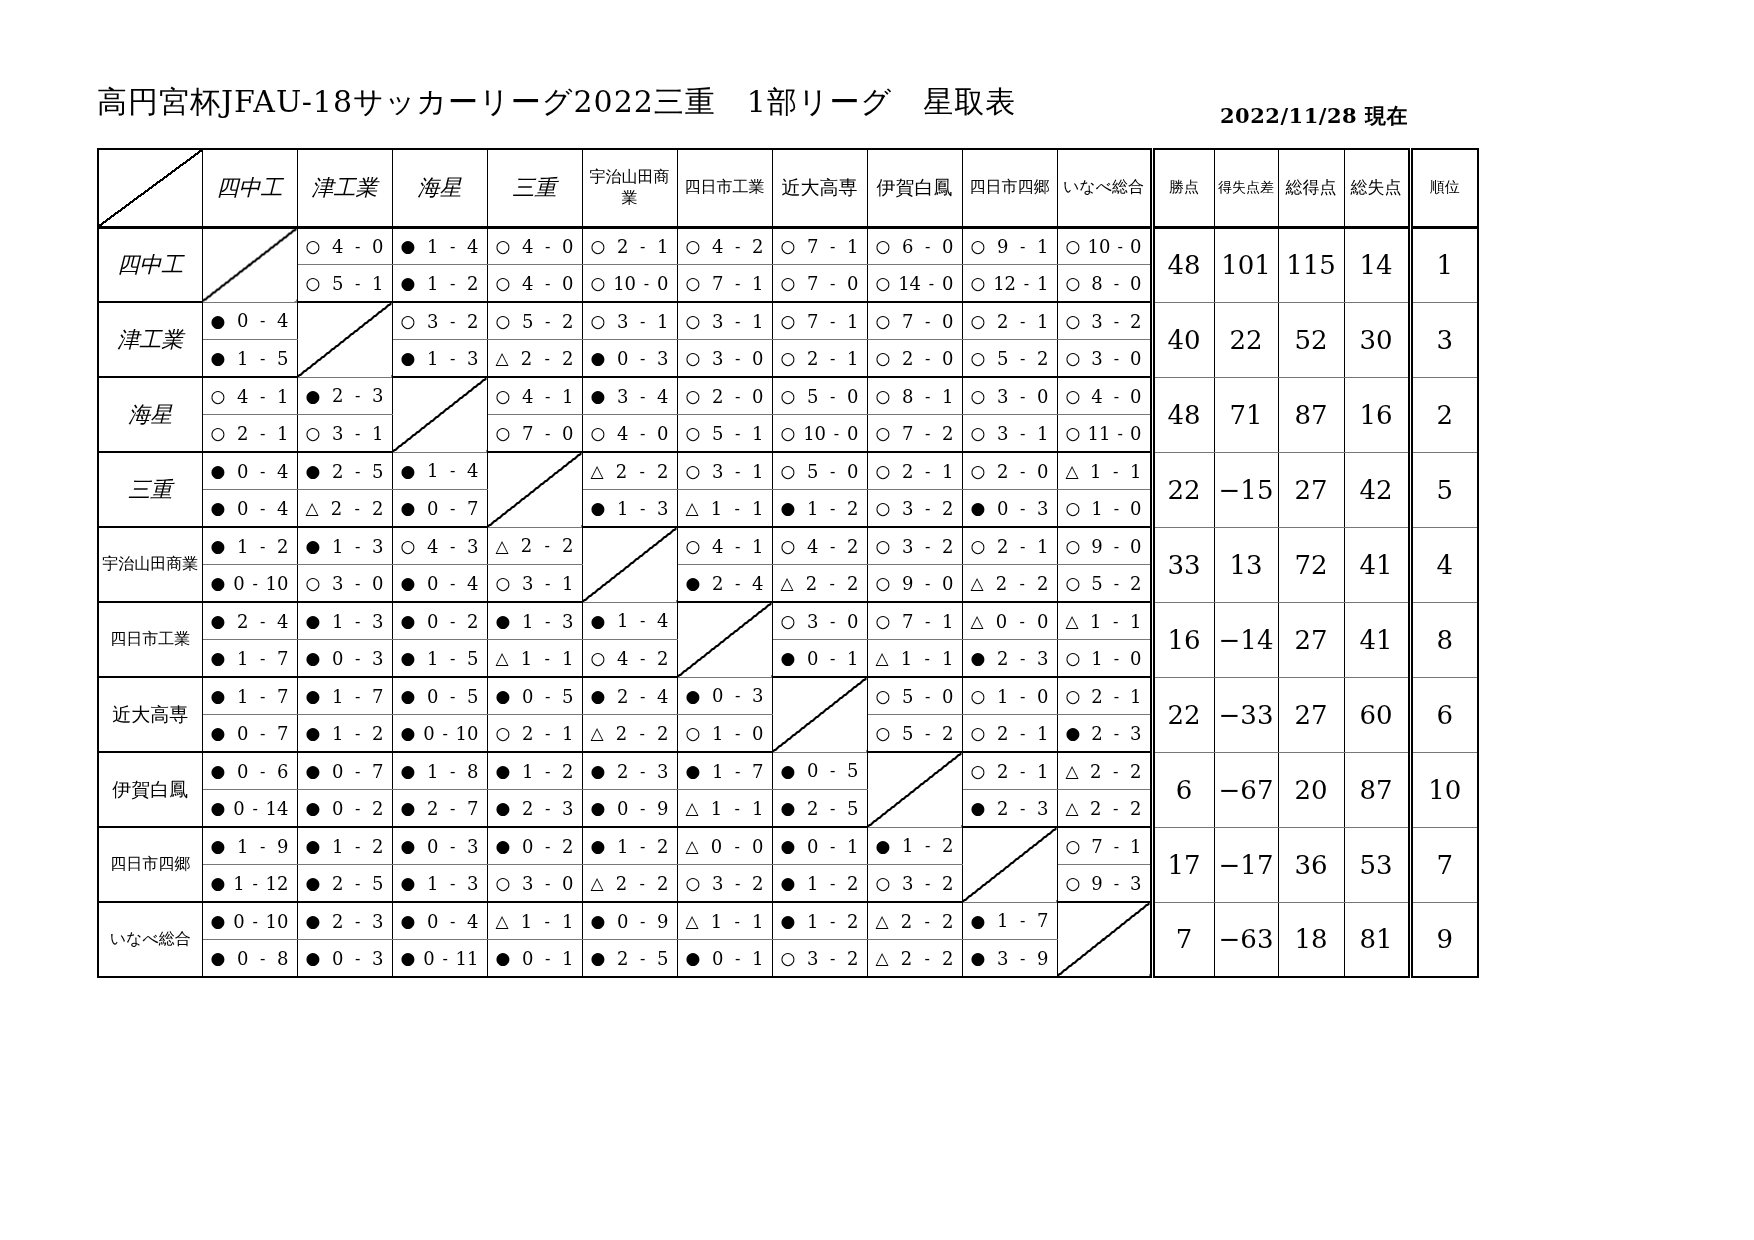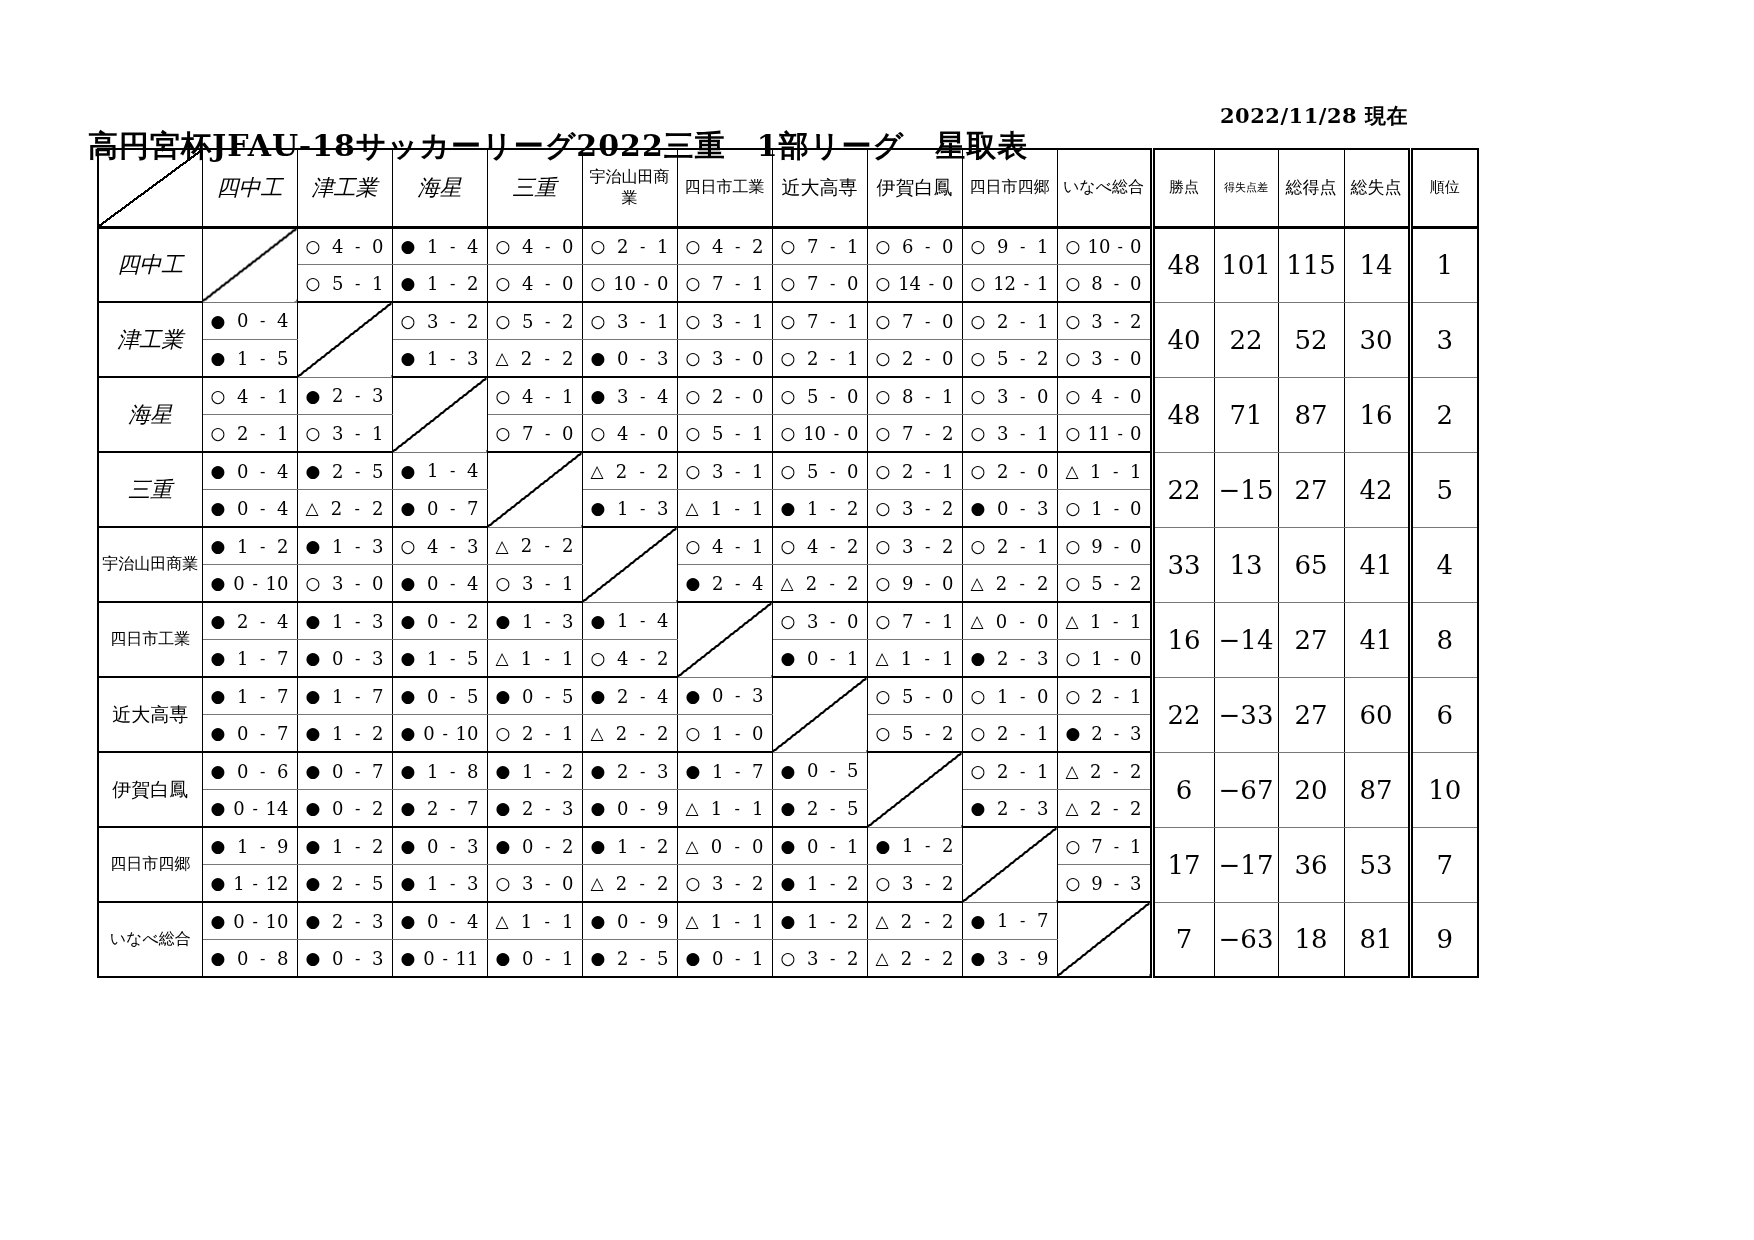--- a/index.html
+++ b/index.html
@@ -2,22 +2,22 @@
 <html><head>
 <meta charset="utf-8">
 <style>
   * { margin:0; padding:0; box-sizing:border-box; }
   body {
     width:1754px; height:1240px; position:relative;
     background:#fff; color:#000;
     font-family:"DejaVu Serif", serif;
   }
   .title {
-    position:absolute; left:88px; top:82px;
-    font-size:30px; font-weight:bold; letter-spacing:1px; white-space:pre;margin-top:44px;
+    position:absolute; left:97px; top:82px;
+    font-size:30px; font-weight:normal; letter-spacing:1px; white-space:pre;
   }
   .date {
     position:absolute; left:1220px; top:102px;
     font-size:21px; font-weight:700; letter-spacing:0.5px;
   }
   table.league {
     position:absolute; left:97px; top:148px;
     border-collapse:collapse; table-layout:fixed;
     border:2px solid #000;
   }
@@ -36,21 +36,21 @@
     background-image:linear-gradient(to bottom right,
       transparent calc(50% - 1.1px), #000 calc(50% - 1.1px),
       #000 calc(50% + 1.1px), transparent calc(50% + 1.1px));
   }
   .fs3 { font-size:22px;font-style:italic; }
   .fs4 { font-size:19px; }
   .fs5 { font-size:16px; }
   .fs6 { font-size:16px; }
   .sh-big { font-size:15px; }
   .sh-mid { font-size:17px; }
-  .sh-small { font-size:11px; }
+  .sh-small { font-size:14px; }
   td.res { font-size:18px; }
   td.res .in {
     display:flex; justify-content:space-between; align-items:center;
     padding:0 8px; width:100%;
   }
   td.res .mark { font-size:17px; }
   td.res .n { font-size:18px; }
   td.res .dash { font-size:16px; }
   td.stat { font-size:26px; }
   td.rank { font-size:26px; }
@@ -791,21 +791,21 @@
         <td class="res">
           <div class="in">
             <span class="mark">○</span>
             <span class="n">9</span>
             <span class="dash">-</span>
             <span class="n">0</span>
           </div>
         </td>
         <td class="stat dbl span2" rowspan="2">33</td>
         <td class="stat span2" rowspan="2">13</td>
-        <td class="stat span2" rowspan="2">65</td>
+        <td class="stat span2" rowspan="2">72</td>
         <td class="stat span2" rowspan="2">41</td>
         <td class="rank dbl span2" rowspan="2">4</td>
       </tr>
       <tr class="sub2">
         <td class="res">
           <div class="in">
             <span class="mark">●</span>
             <span class="n">0</span>
             <span class="dash">-</span>
             <span class="n">10</span>

